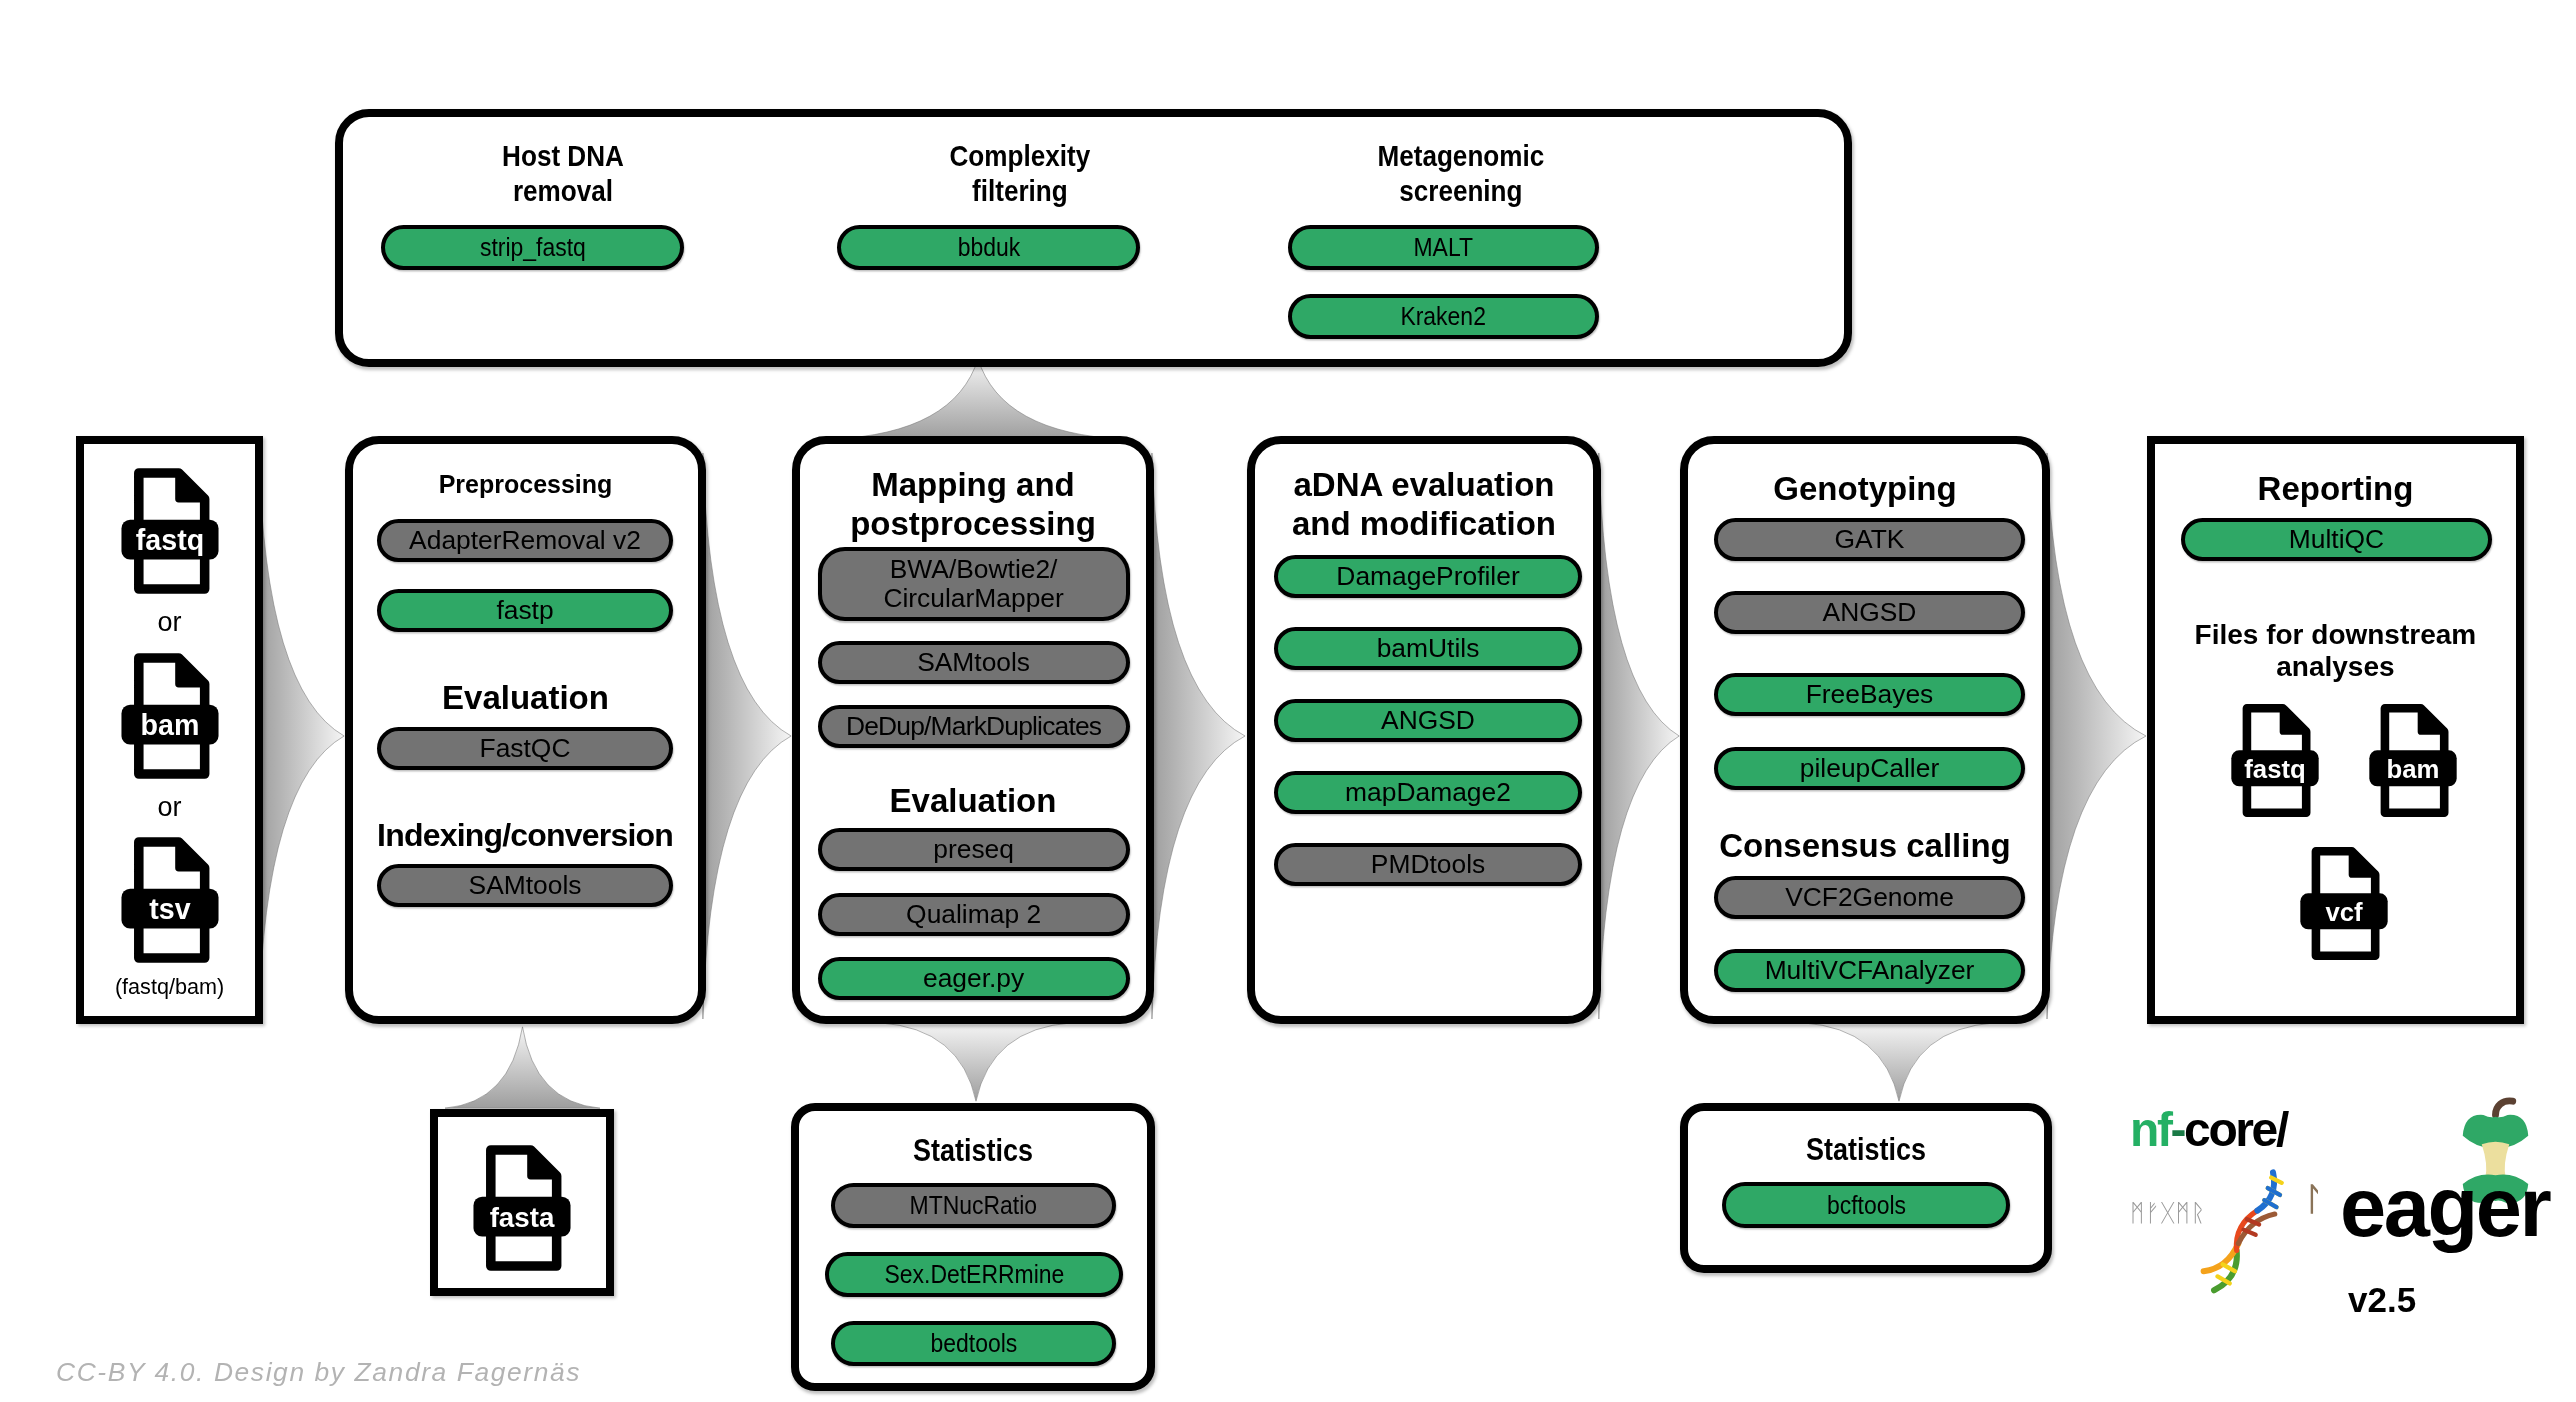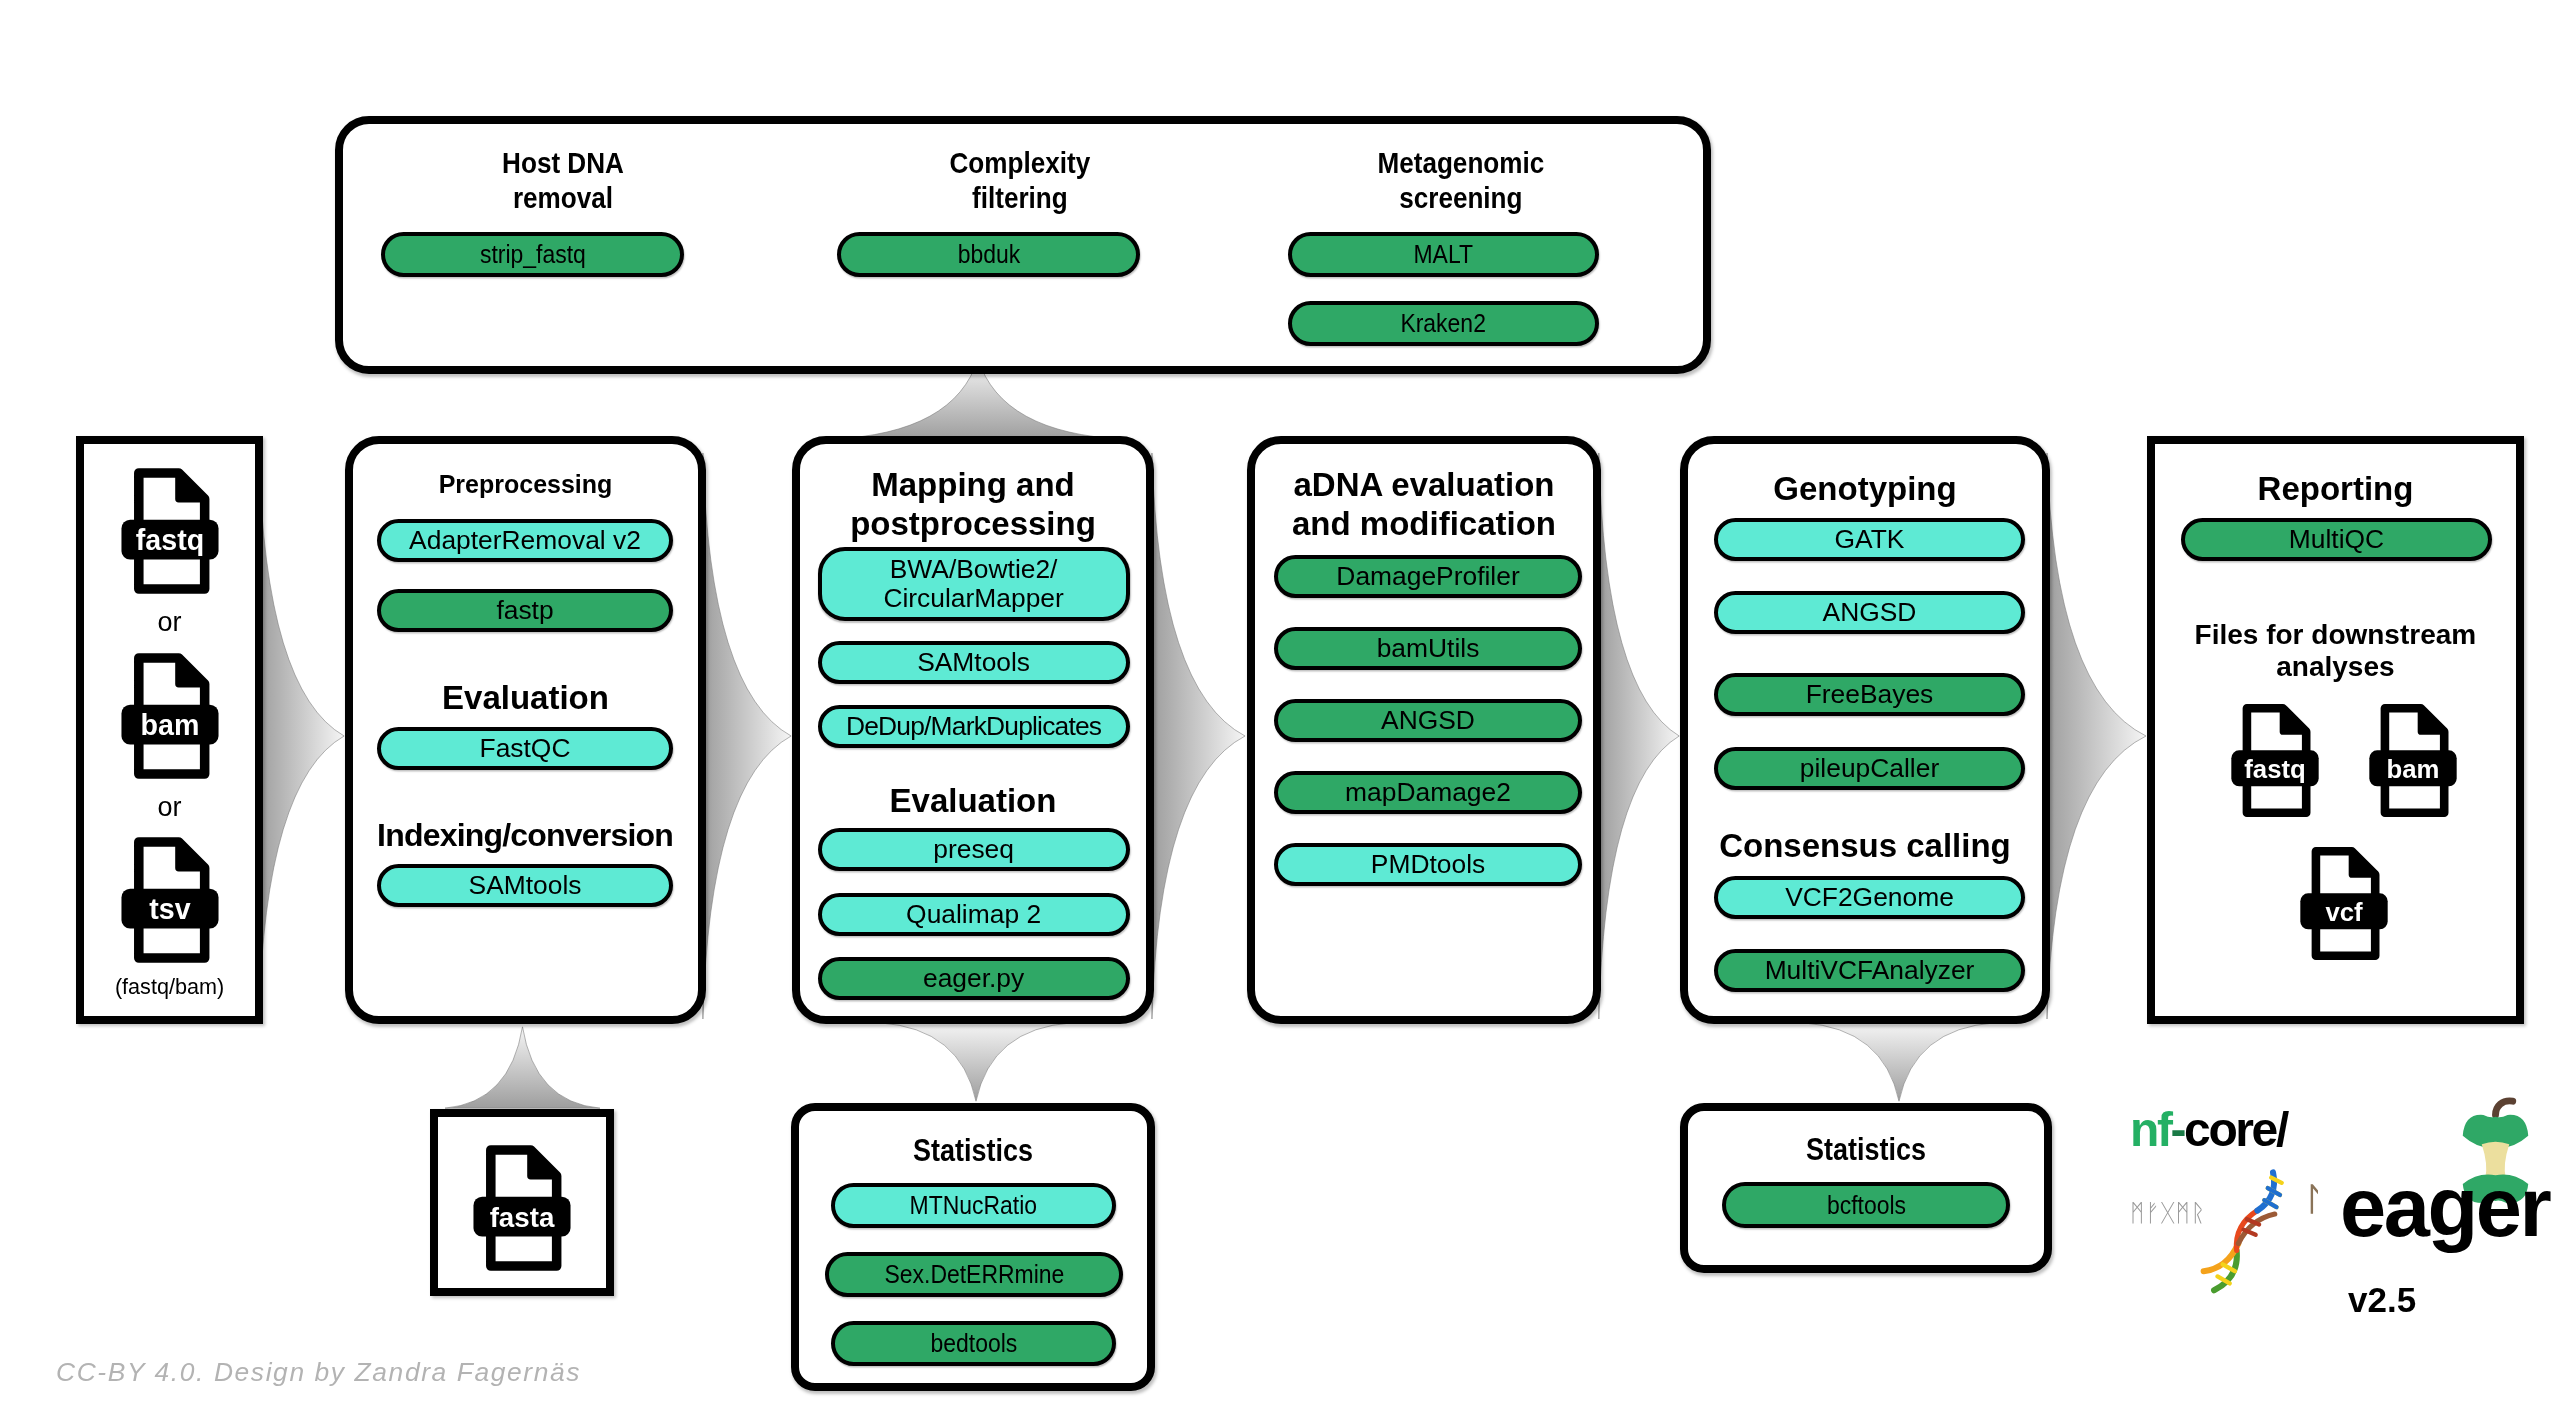--- a/index.html
+++ b/index.html
@@ -5,21 +5,21 @@
   html,body{margin:0;padding:0;background:#ffffff;}
   #canvas{position:relative;width:2576px;height:1403px;background:#fff;overflow:hidden;
           font-family:"Liberation Sans",sans-serif;color:#000;}
   
   .box{position:absolute;background:#fff;border:8px solid #000;box-sizing:border-box;
        box-shadow:1.6px 2.4px 3.2px rgba(0,0,0,0.25);}
   .round{border-radius:34px;}
   .round-sm{border-radius:24px;padding-left:42px;}
   
   .pill{position:absolute;box-sizing:border-box;border:4px solid #000;border-radius:27px;
-        background:#5eead4;display:flex;align-items:center;justify-content:center;
+        background:#737373;display:flex;align-items:center;justify-content:center;
         font-size:26.4px;box-shadow:0.8px 1.6px 1.6px rgba(0,0,0,0.25);}
   .pill.green{background:#2FA866;}
   .pill .two{display:flex;flex-direction:column;align-items:center;line-height:1.08;}
   
   .bh{position:absolute;font-weight:bold;text-align:center;line-height:1.16;}
   .cond{display:inline-block;transform:scaleX(0.87);transform-origin:center;}
   .or{position:absolute;font-size:27px;text-align:center;}
   .cap{position:absolute;font-size:21.6px;text-align:center;}
   
   .ficon{position:absolute;}
@@ -84,21 +84,21 @@
   </svg>
 
   <svg class="arrow" style="left:880px;top:1022px" width="192" height="80" viewBox="0 0 100 100" preserveAspectRatio="none">
     <path d="M0,1 Q42,8 50,99 Q58,8 100,1 Z" fill="url(#gradV)" stroke="#7d7d7d" stroke-width="0.6" vector-effect="non-scaling-stroke"></path>
   </svg>
 
   <svg class="arrow" style="left:1803px;top:1022px" width="192" height="80" viewBox="0 0 100 100" preserveAspectRatio="none">
     <path d="M0,1 Q42,8 50,99 Q58,8 100,1 Z" fill="url(#gradV)" stroke="#7d7d7d" stroke-width="0.6" vector-effect="non-scaling-stroke"></path>
   </svg>
 
-  <div class="box round" style="left:335px;top:116px;width:1376px;height:258px">
+  <div class="box round" style="left:335px;top:109px;width:1517px;height:258px">
     <div class="bh" style="left:64px;top:22.4px;width:312px;font-size:30px">
       <span class="cond"><span>Host DNA</span><br><span>removal</span></span>
     </div>
     <div class="bh" style="left:521px;top:22.4px;width:312px;font-size:30px">
       <span class="cond"><span>Complexity</span><br><span>filtering</span></span>
     </div>
     <div class="bh" style="left:949px;top:22.4px;width:337px;font-size:30px">
       <span class="cond"><span>Metagenomic</span><br><span>screening</span></span>
     </div>
     <div class="pill green" style="left:38px;top:108px;width:303px;height:45px">

